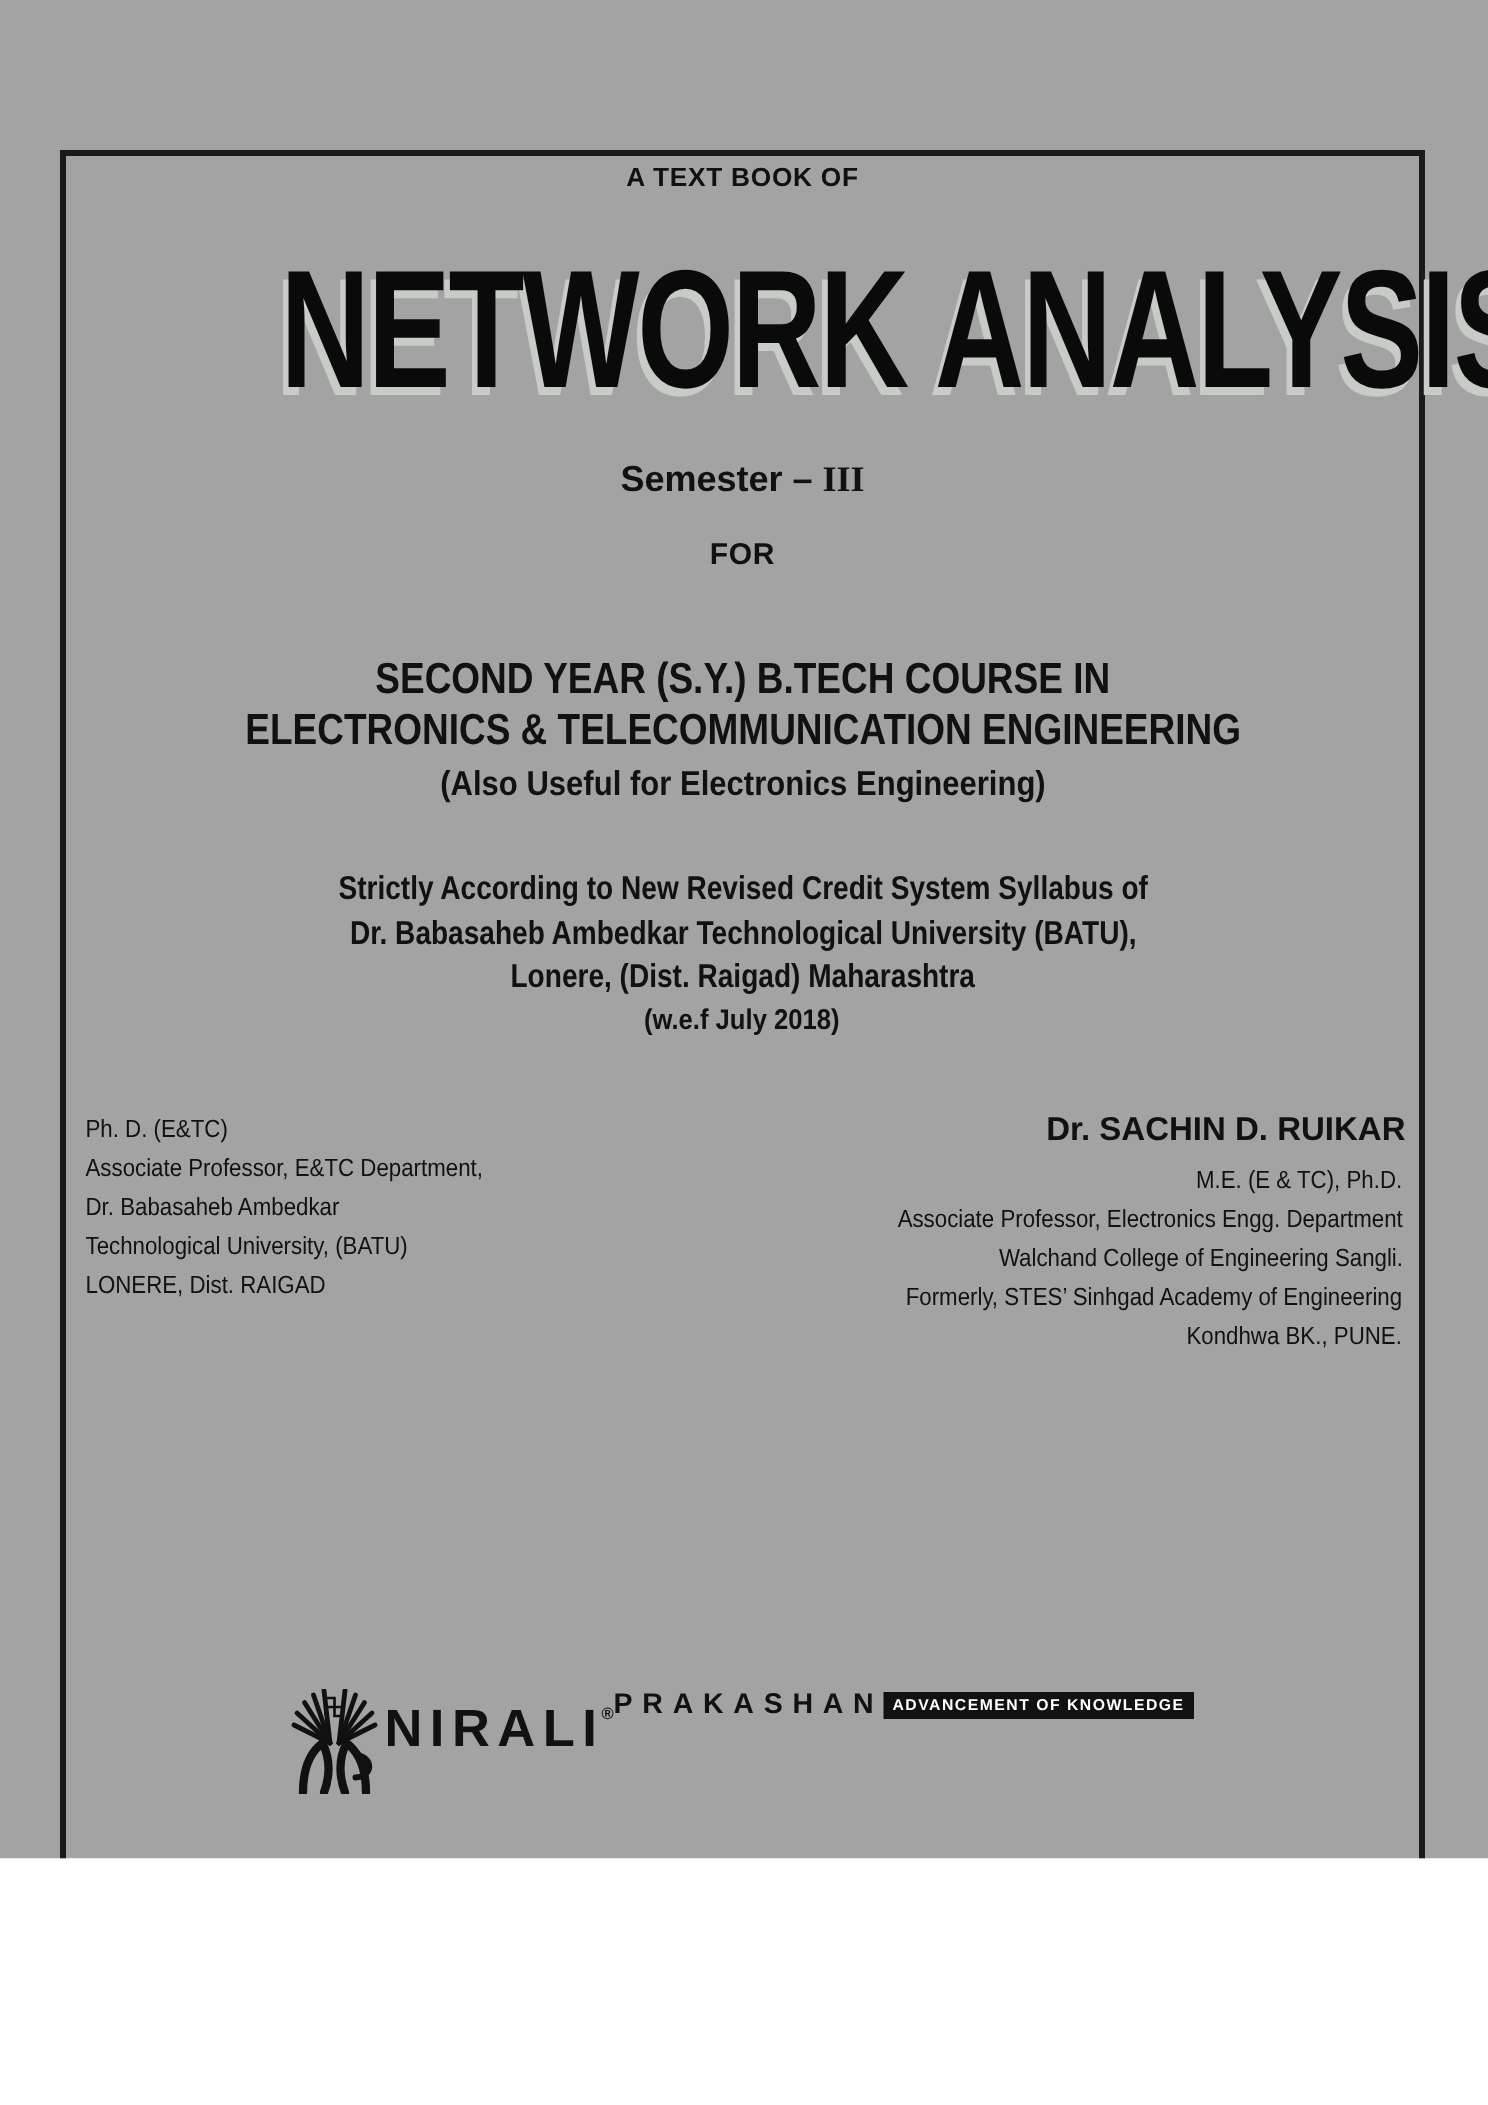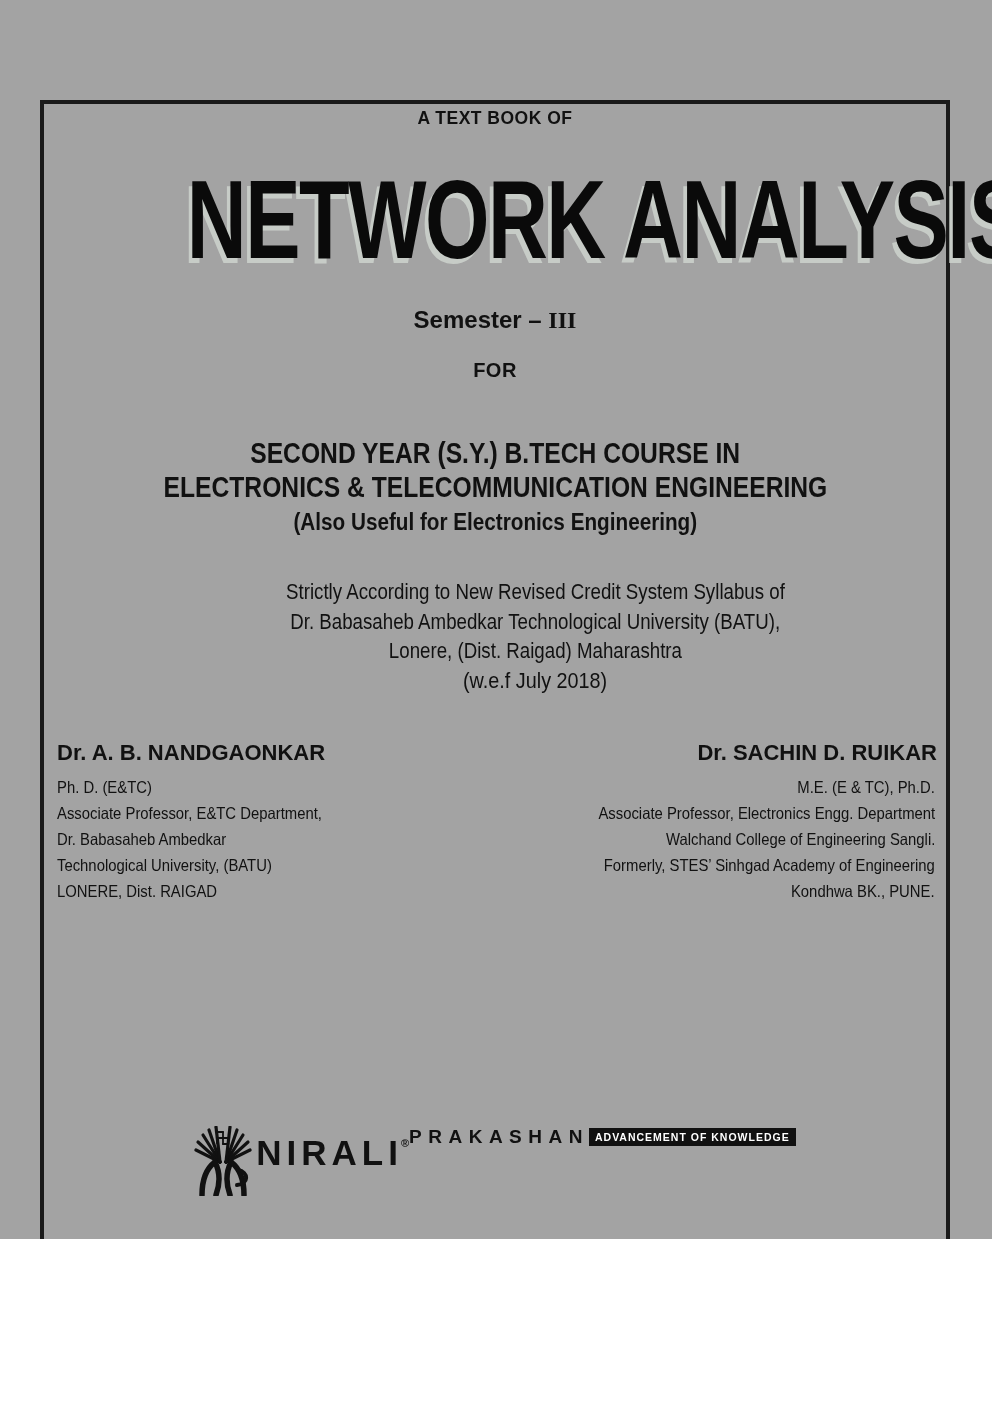--- a/index.html
+++ b/index.html
@@ -25,23 +25,23 @@
     letter-spacing:-2px;
     text-shadow:-5px 5px 0 #c7ccc7;
     color:#0a0a0a;
   }
   .semester{top:306px;font-size:24px;font-weight:bold;}
   .semester .numeral{font-family:"Liberation Serif", serif;}
   .forline{top:359px;font-size:20px;font-weight:bold;letter-spacing:.5px;}
   .course{top:436px;font-weight:bold;}
   .course .big{font-size:29px;line-height:34px;}
   .course .small{font-size:23px;line-height:30px;margin-top:3px;}
-  .syllabus{top:577px;font-weight:normal;padding-left:40px;}
+  .syllabus{top:577px;font-weight:bold;}
   .syllabus .ln{font-size:22px;line-height:29.5px;}
-  .syllabus .last{font-size:22px;line-height:29px;}
+  .syllabus .last{font-size:19px;line-height:29px;}
   .cx{display:inline-block;transform:scaleX(.85);transform-origin:50% 50%;white-space:nowrap;}
   .cx9{display:inline-block;transform:scaleX(.9);transform-origin:50% 50%;white-space:nowrap;}
   .author{position:absolute;top:740px;width:430px;}
   .author.left{left:57px;text-align:left;}
   .author.right{right:57px;text-align:right;}
   .author .name{font-size:22px;font-weight:bold;line-height:26px;margin-bottom:8px;white-space:nowrap;}
   .author.right .name{margin-right:-2px;}
   .author .cred{font-size:16.5px;line-height:26px;white-space:nowrap;}
   .author.left .cred .cxl{display:inline-block;transform:scaleX(.9);transform-origin:0 50%;white-space:nowrap;}
   .author.right .cred .cxr{display:inline-block;transform:scaleX(.9);transform-origin:100% 50%;white-space:nowrap;}
@@ -107,21 +107,20 @@
     </div>
     <div class="ln">
       <span class="cx">Lonere, (Dist. Raigad) Maharashtra</span>
     </div>
     <div class="last">
       <span class="cx9">(w.e.f July 2018)</span>
     </div>
   </div>
 
   <div class="author left">
-    <div class="name">Dr. A. B. NANDGAONKAR</div>
     <div class="cred">
       <span class="cxl">Ph. D. (E&amp;TC)</span></div>
     <div class="cred">
       <span class="cxl">Associate Professor, E&amp;TC Department,</span></div>
     <div class="cred">
       <span class="cxl">Dr. Babasaheb Ambedkar</span></div>
     <div class="cred">
       <span class="cxl">Technological University, (BATU)</span></div>
     <div class="cred">
       <span class="cxl">LONERE, Dist. RAIGAD</span></div>

